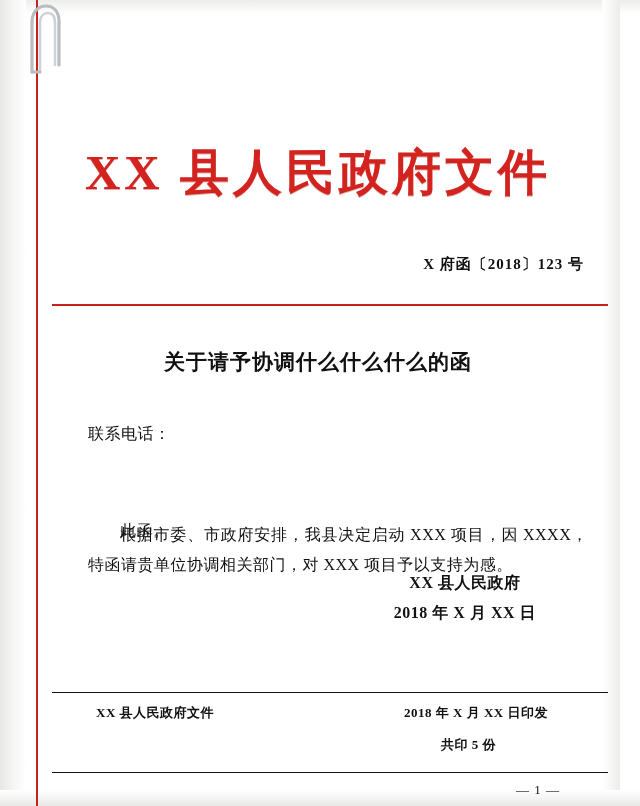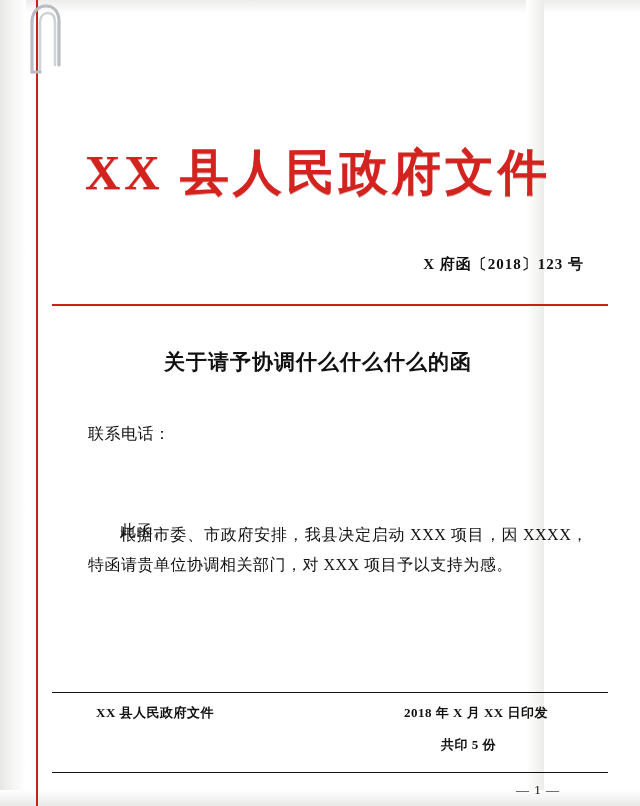--- a/index.html
+++ b/index.html
@@ -8,21 +8,21 @@
   }
   body {
     width: 640px;
     height: 806px;
     background: #ffffff;
     font-family: "Liberation Serif", "DejaVu Serif", serif;
     overflow: hidden;
   }
   .page {
     position: relative;
-    width: 544px;
+    width: 620px;
     height: 806px;
     background: #ffffff;
     box-sizing: border-box;
   }
   
   .page-shade-left {
     position: absolute;
     top: 0; left: 0;
     width: 26px; height: 806px;
     background: linear-gradient(to right, #e8e8e6 0%, #f6f6f5 55%, #ffffff 100%);
@@ -247,20 +247,24 @@
     <div class="red-separator"></div>
 
     <div class="title">关于请予协调什么什么什么的函</div>
 
     <div class="recipient">联系电话：</div>
 
     <div class="body-p body-p1">根据市委、市政府安排，我县决定启动 XXX 项目，因 XXXX，特函请贵单位协调相关部门，对 XXX 项目予以支持为感。</div>
 
     <div class="body-p body-p2">此函。</div>
 
+    <div class="signature">
+      <div>XX 县人民政府</div>
+      <div>2018 年 X 月 XX 日</div>
+    </div>
 
 
     <div class="footer-rule-top"></div>
 
     <div class="footer-left">XX 县人民政府文件</div>
 
     <div class="footer-right">2018 年 X 月 XX 日印发</div>
 
     <div class="footer-copies">共印 5 份</div>
 

